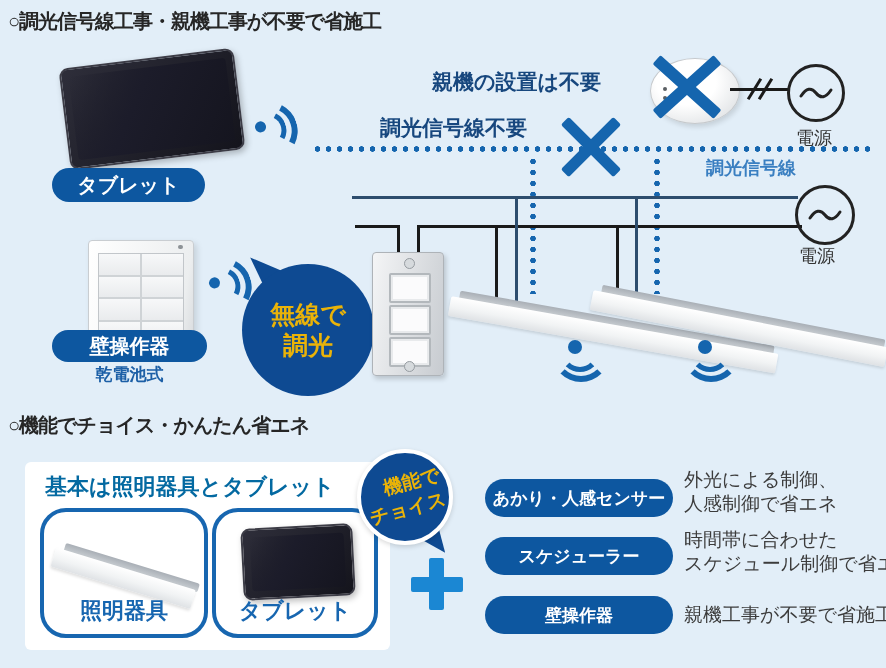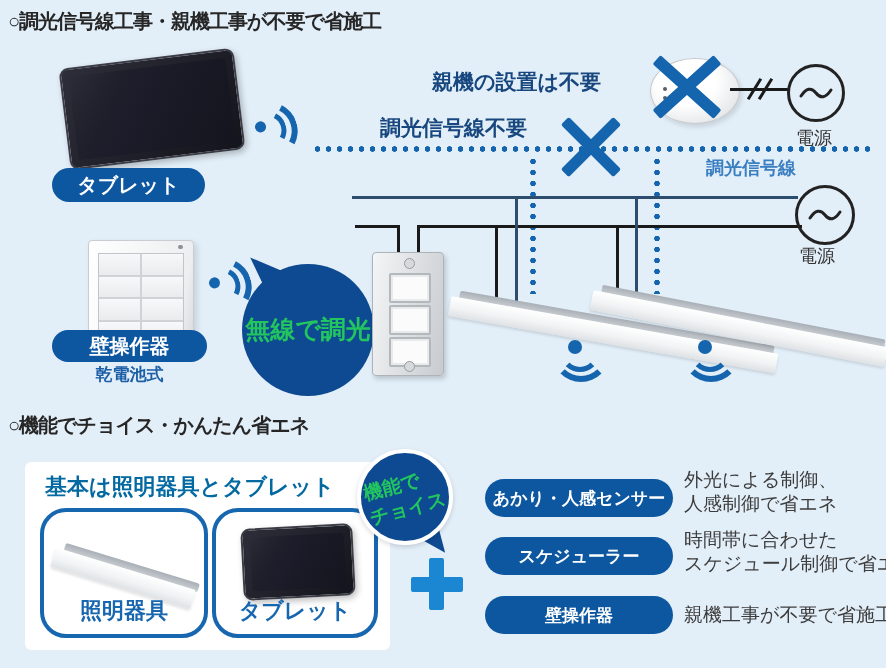--- a/index.html
+++ b/index.html
@@ -73,22 +73,22 @@
   .wifi-right .a2{position:absolute;left:-15px;top:3px;width:46px;height:46px;border:6px solid transparent;
           border-right-color:#1565ae;border-radius:50%;}
   .wifi-down{position:absolute;width:46px;height:40px;}
   .wifi-down .dot{position:absolute;left:16px;top:0;width:14px;height:14px;border-radius:50%;background:#1565ae;}
   .wifi-down .a1{position:absolute;left:8px;top:-8px;width:30px;height:30px;border:5px solid transparent;
           border-bottom-color:#1565ae;border-radius:50%;}
   .wifi-down .a2{position:absolute;left:0;top:-16px;width:46px;height:46px;border:6px solid transparent;
           border-bottom-color:#1565ae;border-radius:50%;}
 
   
-  .bubble{position:absolute;border-radius:50%;background:#0e4a92;color:#22c55e;font-weight:bold;
-          display:flex;align-items:center;justify-content:center;text-align:left;}
+  .bubble{position:absolute;border-radius:50%;background:#0e4a92;color:#eab308;font-weight:bold;
+          display:flex;flex-direction:column;align-items:center;justify-content:center;text-align:right;}
   .tail{position:absolute;width:0;height:0;}
 
   
   .whitebox{position:absolute;background:#ffffff;border-radius:6px;}
   .card{position:absolute;background:#fff;border:4px solid #1766b0;border-radius:26px;}
   .card-label{position:absolute;left:0;right:0;bottom:8px;text-align:center;color:#1766b0;
           font-size:22px;font-weight:bold;}
   .plusbar{position:absolute;background:#1b87d3;border-radius:2px;}
   .desc{position:absolute;font-size:19px;line-height:24px;color:#3c3c3c;white-space:nowrap;}
 </style>

